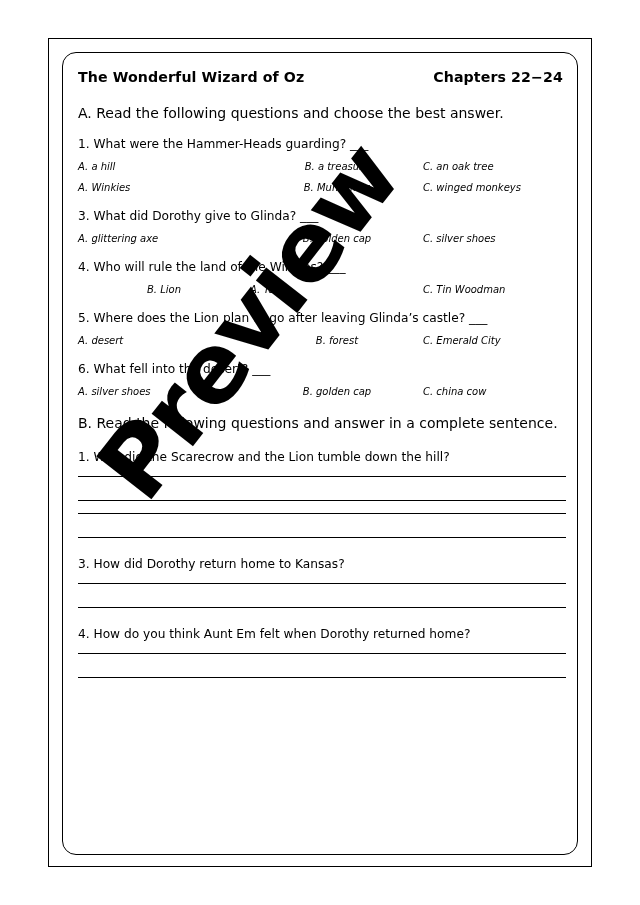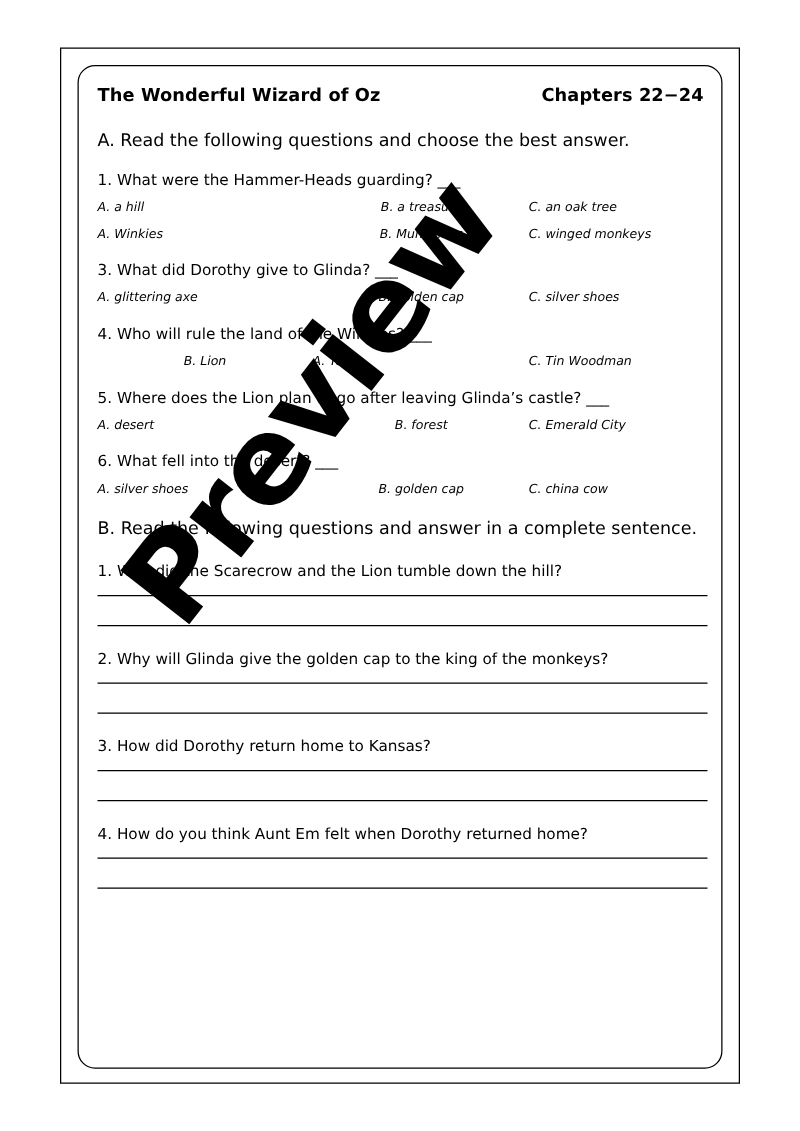--- a/index.html
+++ b/index.html
@@ -184,21 +184,20 @@
       </div>
 
       <div class="section-head">B. Read the following questions and answer in a complete sentence.</div>
 
       <div class="question written">1. Why did the Scarecrow and the Lion tumble down the hill?</div>
       <div class="answer-lines">
         <div class="rule"></div>
         <div class="rule"></div>
       </div>
 
-      <div class="question written">2. Why will Glinda give the golden cap to the king of the monkeys?</div>
       <div class="answer-lines">
         <div class="rule"></div>
         <div class="rule"></div>
       </div>
 
       <div class="question written">3. How did Dorothy return home to Kansas?</div>
       <div class="answer-lines">
         <div class="rule"></div>
         <div class="rule"></div>
       </div>

